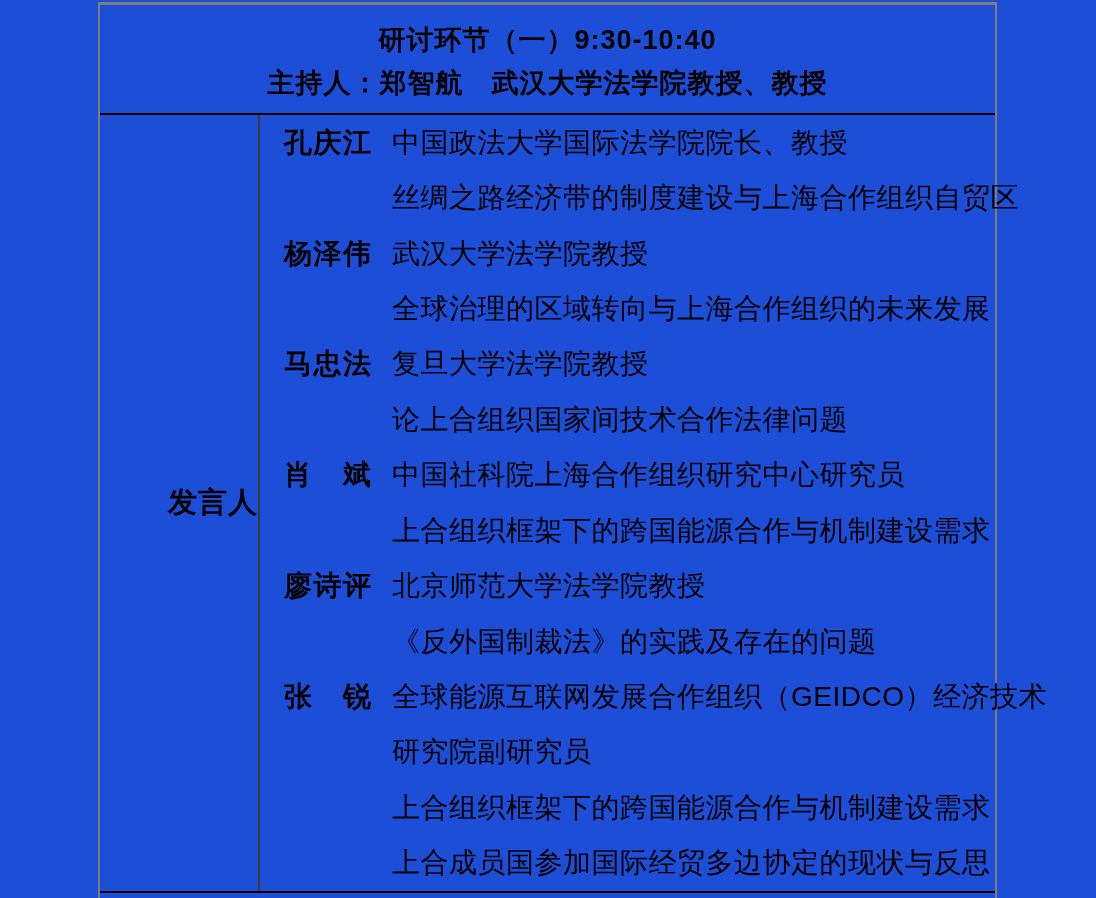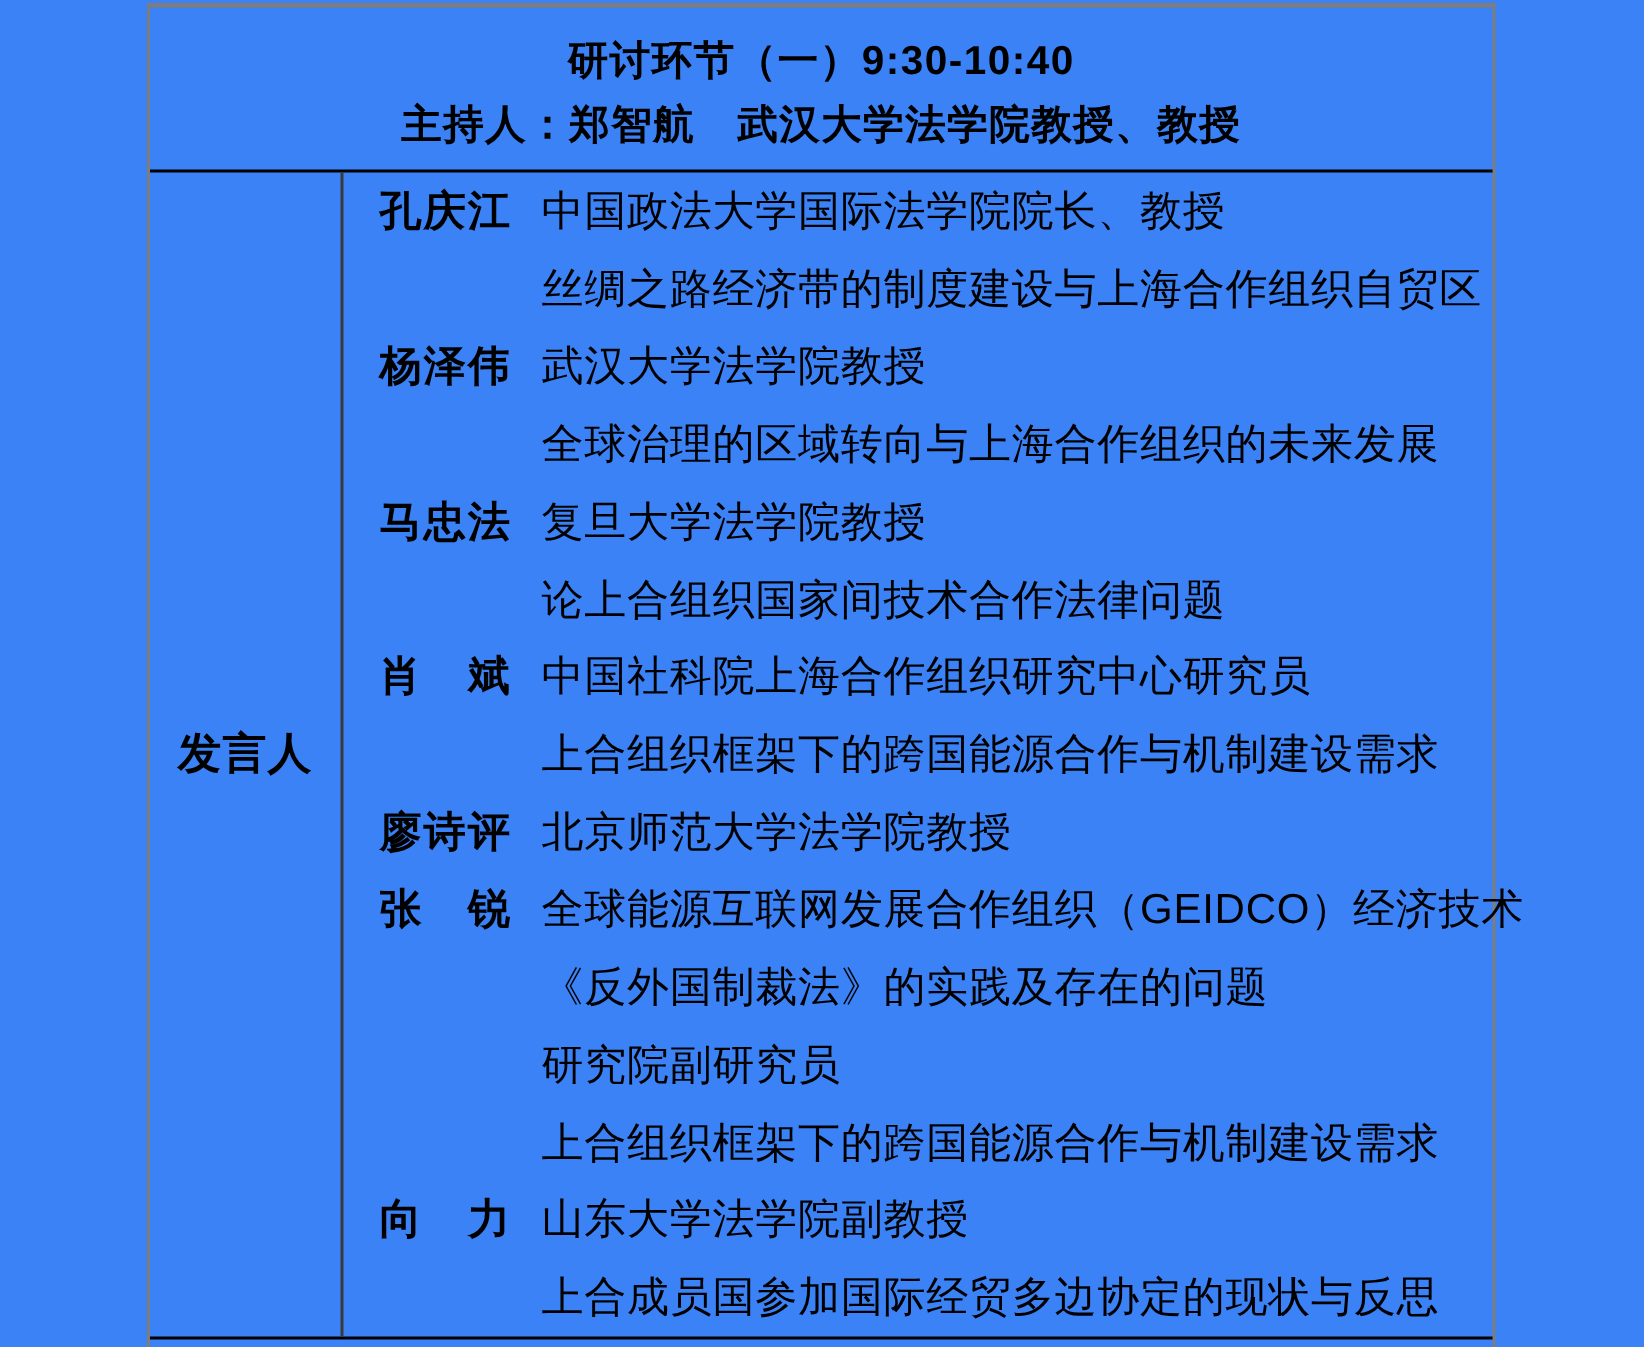--- a/index.html
+++ b/index.html
@@ -9,21 +9,21 @@
     width: 1096px;
     height: 898px;
     overflow: hidden;
     font-family: "Liberation Sans", "DejaVu Sans", sans-serif;
     color: #000000;
   }
   .canvas {
     position: relative;
     width: 1096px;
     height: 898px;
-    background: #3b82f6;
+    background: #1d4ed8;
   }
   .table-frame {
     position: absolute;
     left: 98px;
     top: 2px;
     width: 899px;
     height: 896px;
     box-sizing: border-box;
     border-top: 3px solid #7d7d7d;
     border-left: 2px solid #7d7d7d;
@@ -54,21 +54,22 @@
     min-height: 0;
     border-bottom: 2px solid #000000;
     display: flex;
   }
   .label-cell {
     width: 129px;
     box-sizing: border-box;
     border-right: 2px solid #3a3a3a;
     display: flex;
     align-items: center;
-    justify-content: center;
+    justify-content: flex-end;
+    margin-left: 31px;
   }
   .label-text {
     font-weight: bold;
     font-size: 29px;
     letter-spacing: 1px;
     white-space: nowrap;
   }
   .content-cell {
     flex: 1;
     min-width: 0;
@@ -149,39 +150,35 @@
           <span class="desc">中国社科院上海合作组织研究中心研究员</span>
         </div>
         <div class="line indent">
           <span class="desc">上合组织框架下的跨国能源合作与机制建设需求</span>
         </div>
 
         <div class="line">
           <span class="name">廖诗评</span>
           <span class="desc">北京师范大学法学院教授</span>
         </div>
+        <div class="line indent">
+          <span class="desc">《反外国制裁法》的实践及存在的问题</span>
+        </div>
+
         <div class="line">
           <span class="name">张　锐</span>
           <span class="desc">全球能源互联网发展合作组织（GEIDCO）经济技术</span>
-        </div>
-
-        <div class="line indent">
-          <span class="desc">《反外国制裁法》的实践及存在的问题</span>
         </div>
         <div class="line indent">
           <span class="desc">研究院副研究员</span>
         </div>
         <div class="line indent">
           <span class="desc">上合组织框架下的跨国能源合作与机制建设需求</span>
         </div>
 
-        <div class="line">
-          <span class="name">向　力</span>
-          <span class="desc">山东大学法学院副教授</span>
-        </div>
         <div class="line indent">
           <span class="desc">上合成员国参加国际经贸多边协定的现状与反思</span>
         </div>
 
       </div>
     </div>
 
     <div class="below-strip"></div>
   </div>
 </div>

